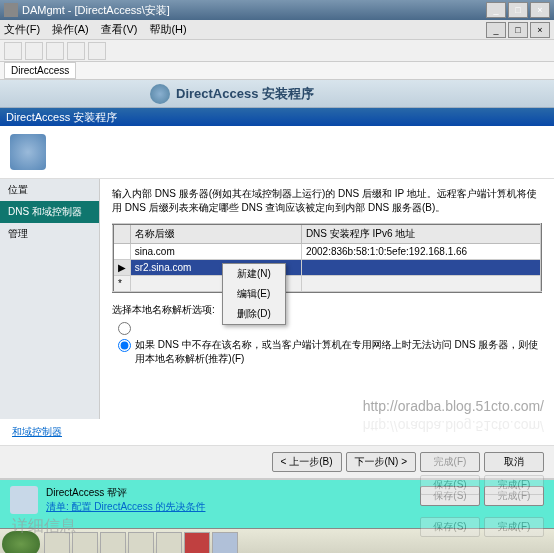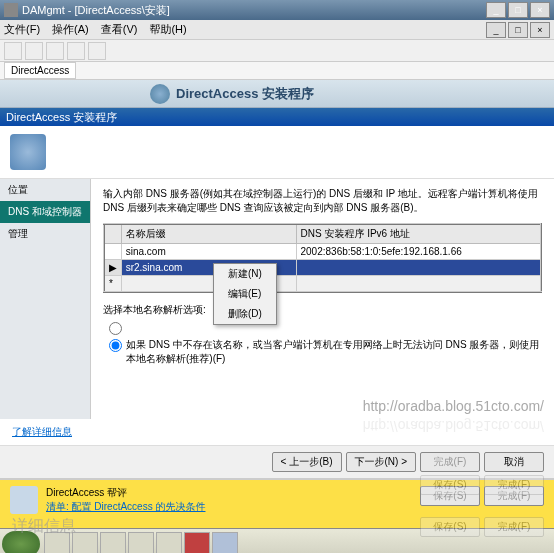--- a/index.html
+++ b/index.html
@@ -24,21 +24,21 @@
 .header-icon { width: 20px; height: 20px; background: radial-gradient(#8ab0d0, #5080a0); border-radius: 50%; margin-right: 6px; }
 
 .wizard-title { background: linear-gradient(#2868a8, #0848a8); color: #fff; height: 18px; padding: 2px 6px; font-size: 11px; }
 
 .wizard-header { background: #fff; padding: 8px 10px; display: flex; border-bottom: 1px solid #ddd; }
 .wizard-header-icon { width: 36px; height: 36px; background: radial-gradient(#9abada, #5888b8); border-radius: 4px; margin-right: 8px; flex-shrink: 0; }
 .wizard-header-text h3 { font-size: 12px; font-weight: bold; margin-bottom: 3px; }
 .wizard-header-text p { font-size: 10px; color: #444; }
 
 .wizard-body { display: flex; height: 240px; }
-.sidebar { width: 91px; background: #e4e8ec; border-right: 1px solid #ccc; }
+.sidebar { width: 100px; background: #e4e8ec; border-right: 1px solid #ccc; }
 .sidebar-item { padding: 4px 8px; font-size: 10px; cursor: pointer; }
 .sidebar-item.selected { background: #0f766e; color: #fff; }
 
 .main-panel { flex: 1; padding: 8px 12px; font-size: 10px; overflow: hidden; }
 .main-desc { margin-bottom: 8px; line-height: 1.4; }
 
 .data-table { border: 2px inset #ccc; width: 100%; border-collapse: collapse; font-size: 10px; }
 .data-table th { background: #e8e8e8; border: 1px solid #bbb; padding: 2px 4px; text-align: left; font-weight: normal; }
 .data-table td { border: 1px solid #ccc; padding: 2px 4px; height: 16px; }
 .row-sel { background: #2a4a9a; color: #fff; }
@@ -51,21 +51,21 @@
 .options-block .opt-label { margin-bottom: 4px; }
 .radio-row { display: flex; align-items: flex-start; margin: 3px 0; padding-left: 6px; }
 .radio-row input { margin-right: 4px; margin-top: 1px; }
 
 .link-row { padding: 6px 12px; }
 .link-row a { color: #0066cc; text-decoration: underline; font-size: 10px; cursor: pointer; }
 
 .btn-row { display: flex; justify-content: flex-end; gap: 4px; padding: 6px 10px; border-top: 1px solid #ddd; background: #f0f0f0; }
 .btn { padding: 2px 8px; font-size: 10px; border: 1px solid #888; background: #e8e8e8; cursor: pointer; min-width: 60px; text-align: center; border-radius: 2px; }
 
-.lower-panel { border-top: 2px solid #ccc; padding: 6px 10px; background: #fde047; height: 50px; display: flex; }
+.lower-panel { border-top: 2px solid #ccc; padding: 6px 10px; background: #5eead4; height: 50px; display: flex; }
 .lower-icon { width: 28px; height: 28px; background: #c8d8e8; border-radius: 3px; margin-right: 8px; flex-shrink:0; }
 .lower-text { flex: 1; font-size: 10px; }
 .lower-text a { color: #0066cc; text-decoration: underline; }
 .lower-btns { display: flex; gap: 4px; align-items: flex-start; }
 
 .taskbar { background: linear-gradient(#e8e8d8, #d0d0c0); height: 30px; display: flex; align-items: center; padding: 0 2px; border-top: 1px solid #888; }
 .start-btn { width: 38px; height: 26px; background: radial-gradient(#6a9a4a, #3a6a2a); border-radius: 13px; margin-right: 4px; cursor: pointer; }
 .task-item { width: 26px; height: 24px; border: 1px solid #aaa; background: #d8d8c8; margin-right: 2px; cursor: pointer; }
 .task-item.active { background: #b0c0d8; }
 
@@ -174,21 +174,21 @@
       </label>
       <label class="radio-row">
         <input type="radio" name="r" checked="" style="">
         <span>如果 DNS 中不存在该名称，或当客户端计算机在专用网络上时无法访问 DNS 服务器，则使用本地名称解析(推荐)(F)</span>
       </label>
     </div>
   </div>
 </div>
 
 <div class="link-row">
-  <a>了解详细信息</a>
+  <a>和域控制器</a>
 </div>
 
 <div class="btn-row">
   <div class="btn">&lt; 上一步(B)</div>
   <div class="btn">下一步(N) &gt;</div>
   <div class="btn" style="color:#999;">完成(F)</div>
   <div class="btn">取消</div>
 </div>
 
 <div class="lower-panel">

